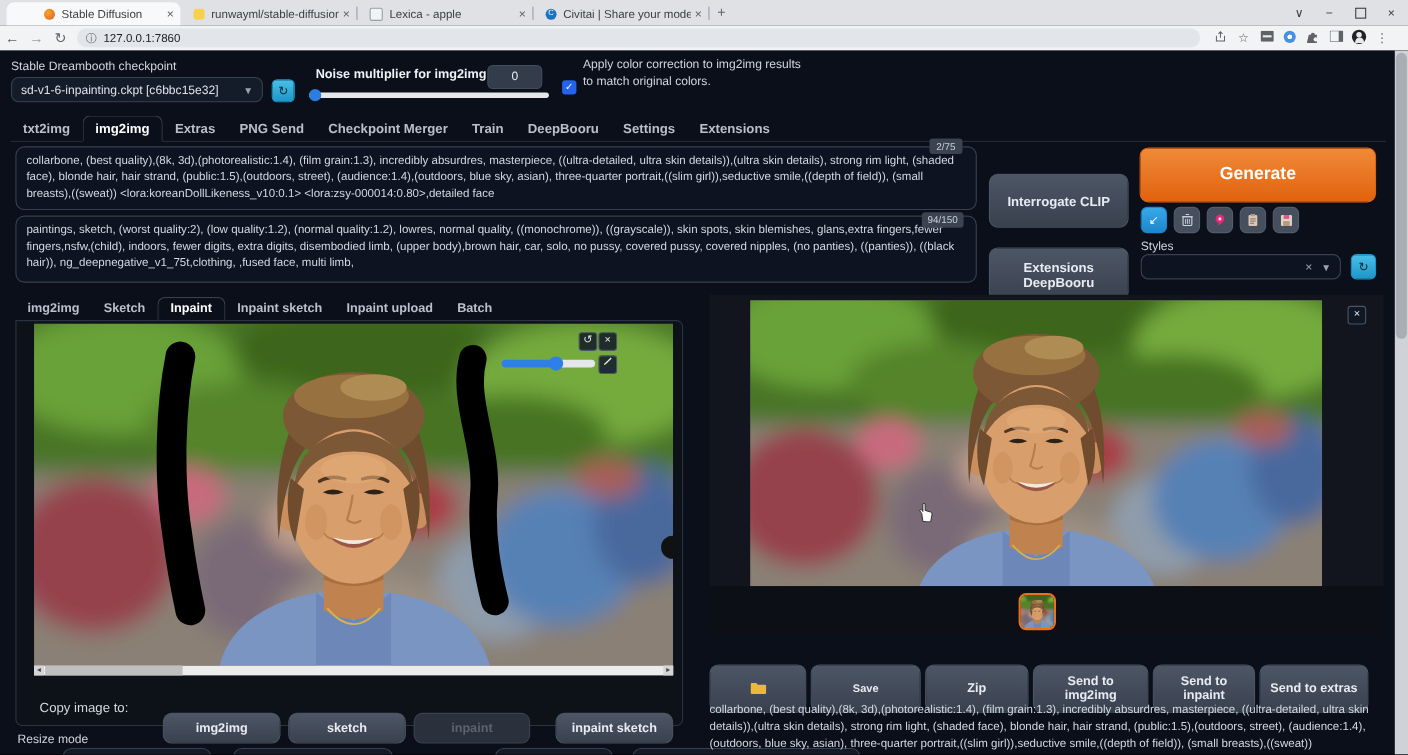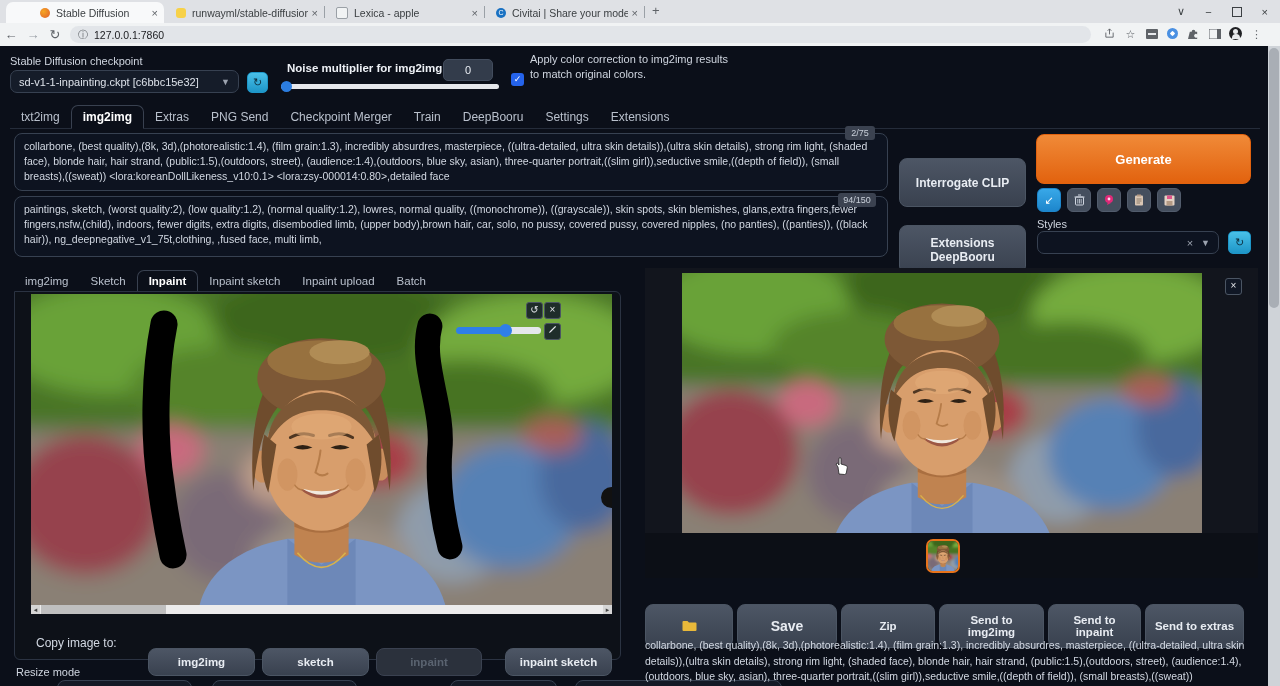--- a/index.html
+++ b/index.html
@@ -31,33 +31,33 @@
             align-items:center;padding:0 8px;box-sizing:border-box;font-size:11px;color:#dde2ea;}
   .dropdown .caret{margin-left:auto;color:#9ca3af;font-size:9px;}
   .cyanbtn{background:linear-gradient(180deg,#49c0e8,#1e96c8);border:1px solid #1e96c8;border-radius:5px;
            color:#0b2a3a;display:flex;align-items:center;justify-content:center;font-size:11px;cursor:pointer;}
   .numbox{background:#333c4b;border:1px solid #424c5d;border-radius:5px;color:#e8ecf2;
           font-size:11px;display:flex;align-items:center;justify-content:center;}
   .slider-track{background:#e5e7eb;border-radius:3px;}
   .slider-handle{position:absolute;width:11px;height:11px;border-radius:50%;background:#2b7de0;top:-3px;}
   .checkbox{background:#2563eb;border-radius:3px;color:#fff;font-size:9px;line-height:13px;text-align:center;}
   .tabrow{display:flex;align-items:flex-end;font-size:12px;color:#b9c0cc;}
-  .tabrow .tb{padding:4px 11px;cursor:pointer;}
+  .tabrow .tb{padding:4px 11px;cursor:pointer;font-weight:bold;}
   .tabrow .tb.active{border:1px solid #394150;border-bottom:1px solid #0b0f19;border-radius:7px 7px 0 0;
                      color:#fff;font-weight:700;background:#0b0f19;position:relative;top:1px;}
   .ta{background:#0d1320;border:1px solid #374151;border-radius:8px;box-sizing:border-box;
       padding:5px 9px;font-size:10.5px;line-height:15px;color:#d2d8e2;overflow:hidden;}
   .counter{background:#3b4250;border-radius:3px;color:#c9d0da;font-size:9px;line-height:14px;
            text-align:center;}
   .graybtn{background:linear-gradient(180deg,#4d5665,#39414f);border:1px solid #4b5563;border-radius:8px;
            color:#e8ecf2;font-weight:600;display:flex;align-items:center;justify-content:center;
            text-align:center;cursor:pointer;box-sizing:border-box;margin-top:20px;}
   .graybtn.disabled{background:#2b313c;border-color:#3a4150;color:#5a6370;cursor:default;}
   #generate{background:linear-gradient(180deg,#f08a38,#e2620e);border:1px solid #e2620e;border-radius:8px;
-            color:#fff;font-weight:700;font-size:13px;display:flex;align-items:center;justify-content:center;cursor:pointer;}
+            color:#fff;font-weight:700;font-size:16px;display:flex;align-items:center;justify-content:center;cursor:pointer;}
   .minibtn{width:22px;height:22px;border-radius:6px;background:#454f5e;border:1px solid #525c6c;
            display:flex;align-items:center;justify-content:center;cursor:pointer;}
   .minibtn.blue{background:linear-gradient(180deg,#38a8e8,#1d86cc);border-color:#1d86cc;color:#fff;font-size:11px;}
   .canvasbtn{position:absolute;width:15px;height:15px;background:rgba(17,24,39,.85);border:1px solid #4b5563;
              border-radius:3px;color:#e5e7eb;font-size:10px;line-height:13px;text-align:center;cursor:pointer;}
   .pill{position:absolute;height:14px;border:1px solid #374151;border-radius:8px;background:#141a26;}
   .scroll-h{background:#ececec;}
   .scroll-h .arrow{position:absolute;top:0;width:9px;height:9px;background:#d5d5d5;color:#444;
                    font-size:7px;line-height:9px;text-align:center;}
   .scroll-h .thumb{position:absolute;top:0;height:9px;background:#bfbfbf;}
@@ -197,23 +197,23 @@
     <span style="display:inline-block;width:13px;height:13px;border-radius:50%;background:#202124;position:relative">
       <span style="position:absolute;left:4px;top:2px;width:5px;height:5px;border-radius:50%;background:#e8eaed"></span>
       <span style="position:absolute;left:2.5px;top:7px;width:8px;height:5px;border-radius:4px 4px 0 0;background:#e8eaed"></span>
     </span>
   </span>
   <span class="tbic">⋮</span>
 </div>
 
 <div id="app" class="abs">
 
-  <div class="abs lbl" style="left:10px;top:9px">Stable Diffusion checkpoint</div>
+  <div class="abs lbl" style="left:10px;top:9px">Stable Dreambooth checkpoint</div>
   <div class="abs dropdown" style="left:10px;top:24px;width:229px;height:23px">
-    <span>sd-v1-1-inpainting.ckpt [c6bbc15e32]</span>
+    <span>sd-v1-6-inpainting.ckpt [c6bbc15e32]</span>
     <span class="caret">▼</span>
   </div>
   <div class="abs cyanbtn" style="left:247px;top:26px;width:19px;height:19px">↻</div>
 
   <div class="abs boldlbl" style="left:287px;top:16px">Noise multiplier for img2img</div>
   <div class="abs numbox" style="left:443px;top:13px;width:48px;height:20px">0</div>
   <div class="abs slider-track" style="left:281px;top:38px;width:218px;height:5px">
     <span class="slider-handle" style="left:0px"></span>
   </div>
 
@@ -351,21 +351,21 @@
     <svg width="30" height="30" viewBox="0 0 580 310" preserveAspectRatio="xMidYMid slice">
       <use href="#portrait"></use>
     </svg>
   </div>
 
   <div class="abs graybtn" style="left:645px;top:538px;width:88px;height:44px">
     <svg width="15" height="12" viewBox="0 0 15 12">
       <path d="M0.5,2 a1,1 0 0 1 1,-1 h4 l1.5,1.5 h6.5 a1,1 0 0 1 1,1 v6.5 a1,1 0 0 1 -1,1 h-12 a1,1 0 0 1 -1,-1 Z" fill="#e9b93a"></path>
     </svg>
   </div>
-  <div class="abs graybtn" style="left:737px;top:538px;width:100px;height:44px;font-size:14px">Save</div>
+  <div class="abs graybtn" style="left:737px;top:538px;width:100px;height:44px;font-size:10px">Save</div>
   <div class="abs graybtn" style="left:841px;top:538px;width:94px;height:44px;font-size:11.5px">Zip</div>
   <div class="abs graybtn" style="left:939px;top:538px;width:105px;height:44px;font-size:11.5px;padding:0 16px">Send to img2img</div>
   <div class="abs graybtn" style="left:1145px;top:538px;width:99px;height:44px;font-size:11.5px">Send to extras</div>
   <div class="abs graybtn" style="left:1048px;top:538px;width:93px;height:44px;font-size:11.5px;padding:0 14px">Send to inpaint</div>
 
   <div class="abs infotext" style="left:645px;top:592px;width:601px;height:48px;overflow:hidden">collarbone, (best quality),(8k, 3d),(photorealistic:1.4), (film grain:1.3), incredibly absurdres, masterpiece, ((ultra-detailed, ultra skin details)),(ultra skin details), strong rim light, (shaded face), blonde hair, hair strand, (public:1.5),(outdoors, street), (audience:1.4),(outdoors, blue sky, asian), three-quarter portrait,((slim girl)),seductive smile,((depth of field)), (small breasts),((sweat)) &lt;lora:koreanDollLikeness_v10:0.1&gt; &lt;lora:zsy-000014:0.80&gt;,detailed face</div>
 
   <div id="pagescroll" class="abs" style="left:1268px;top:0;width:12px;height:640px">
     <span class="pthumb" style="top:2px;height:260px"></span>
   </div>

